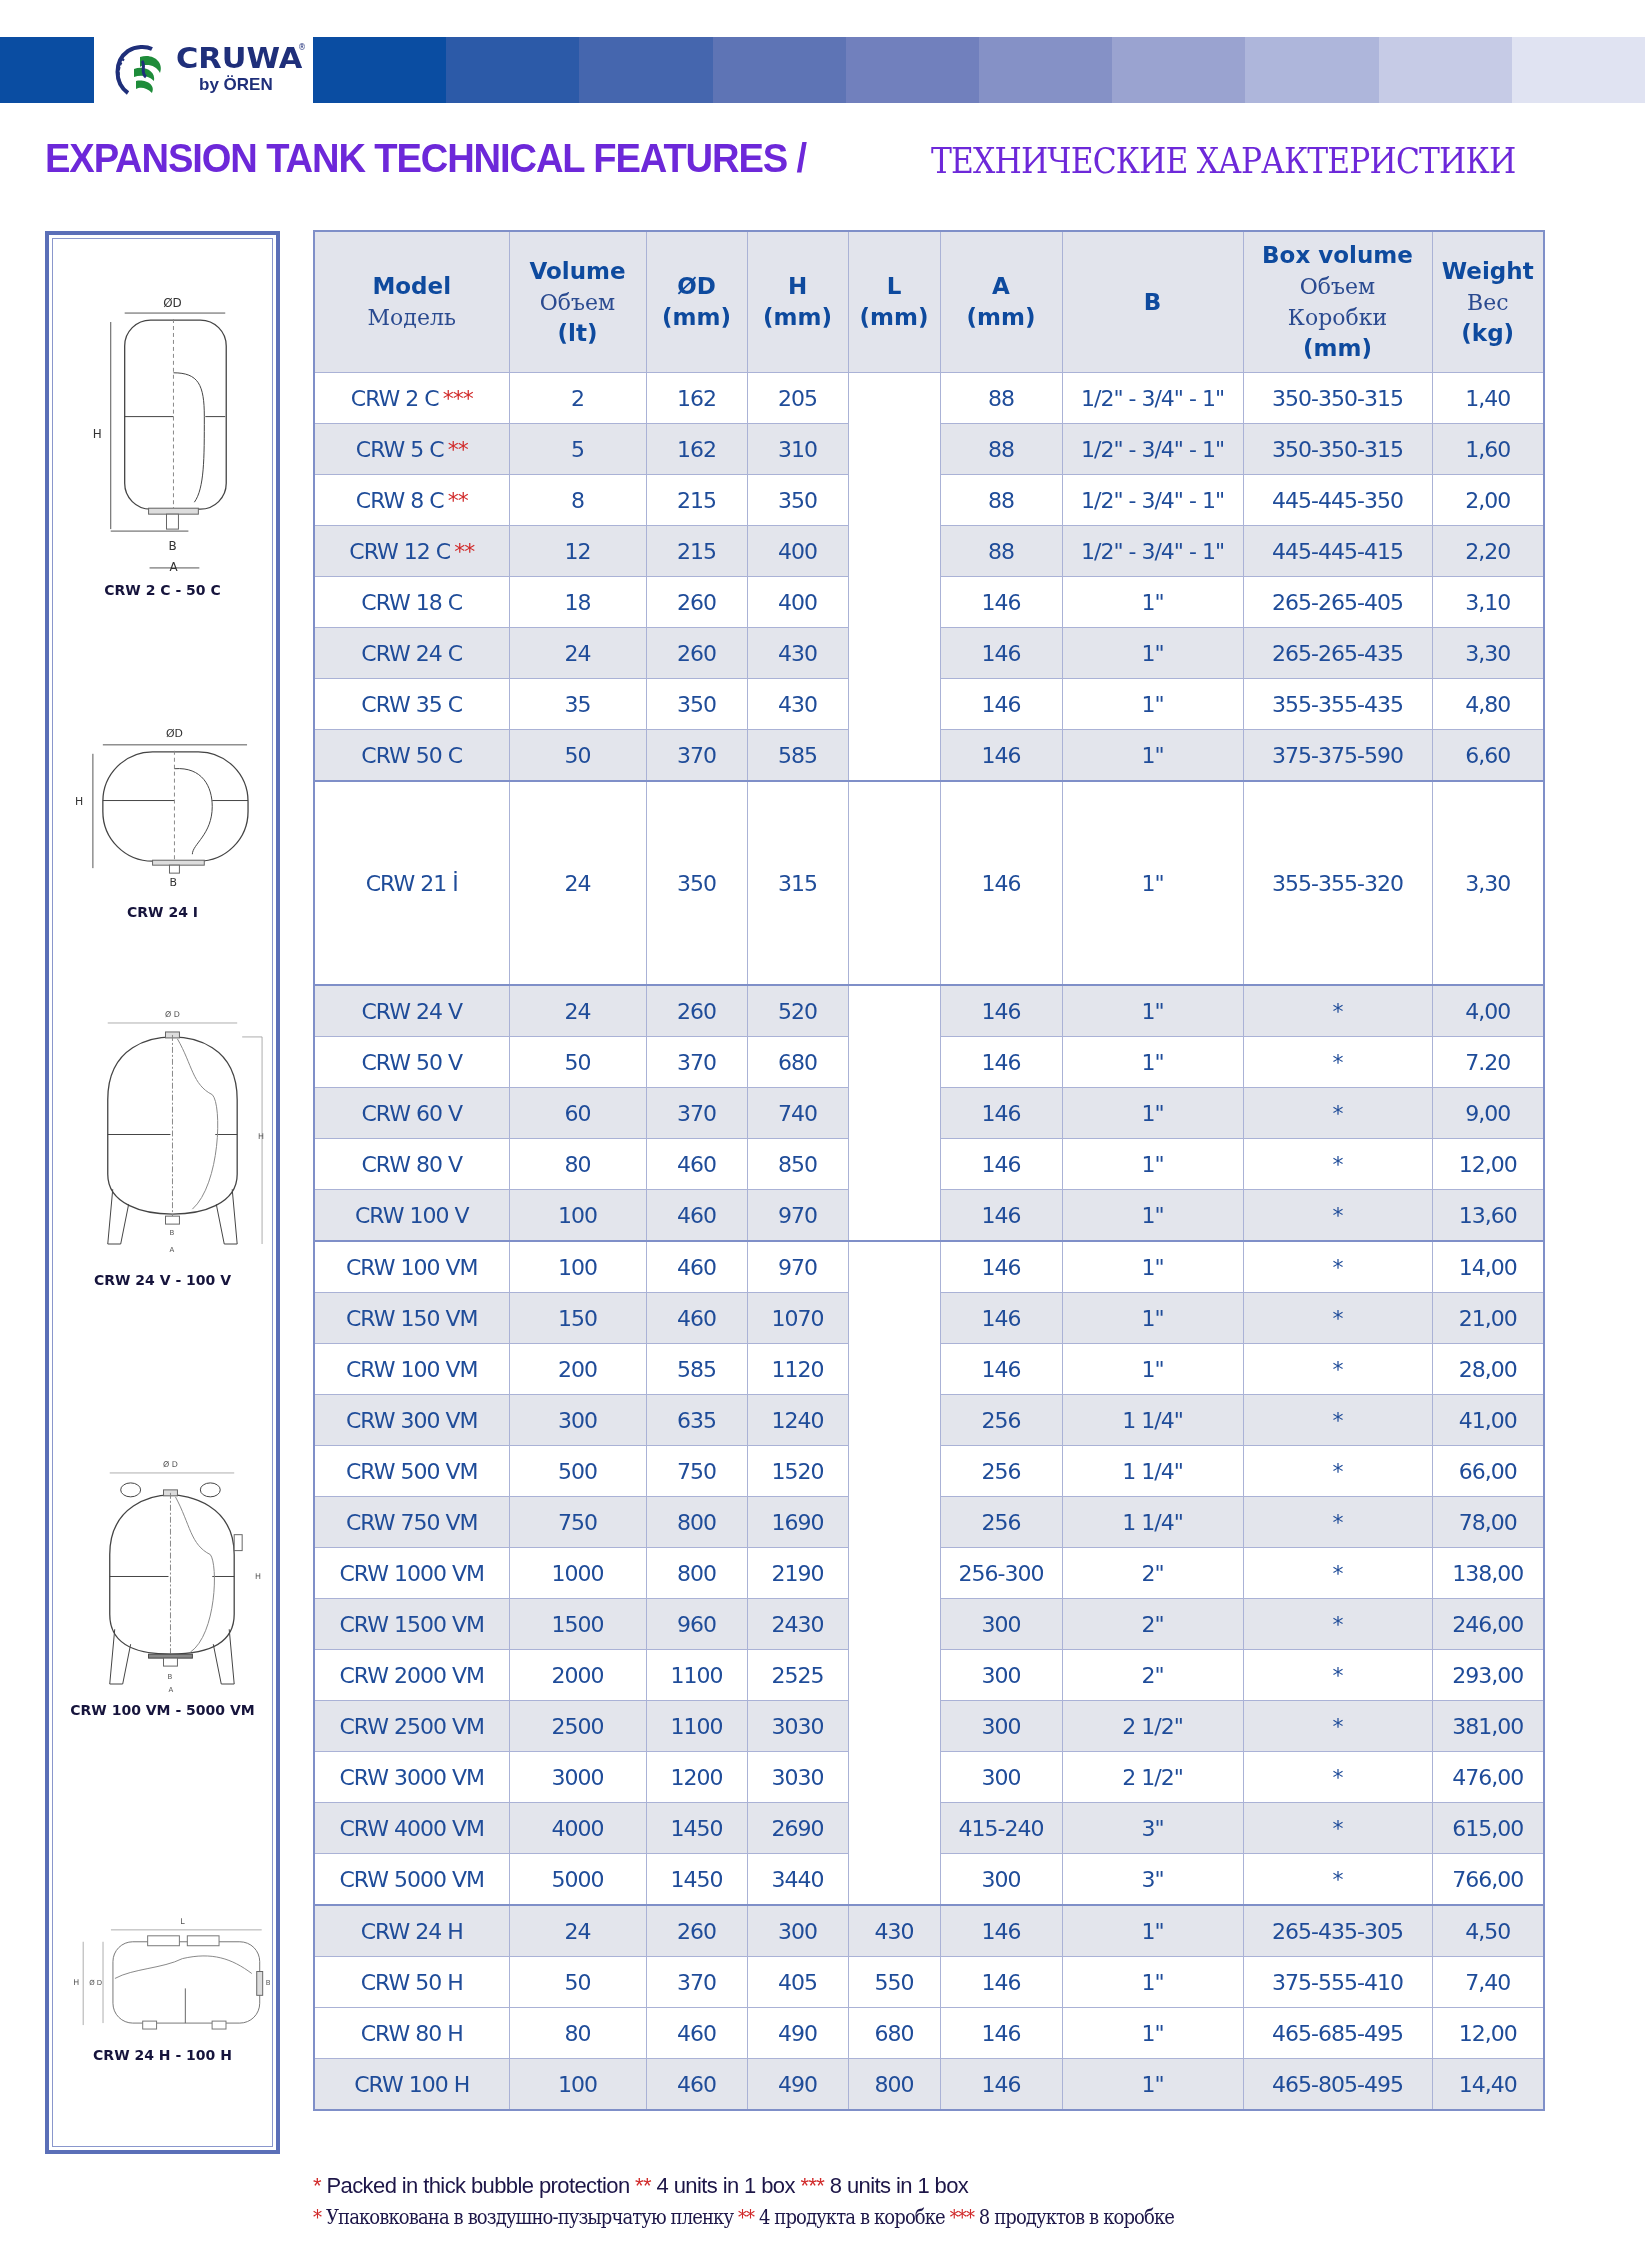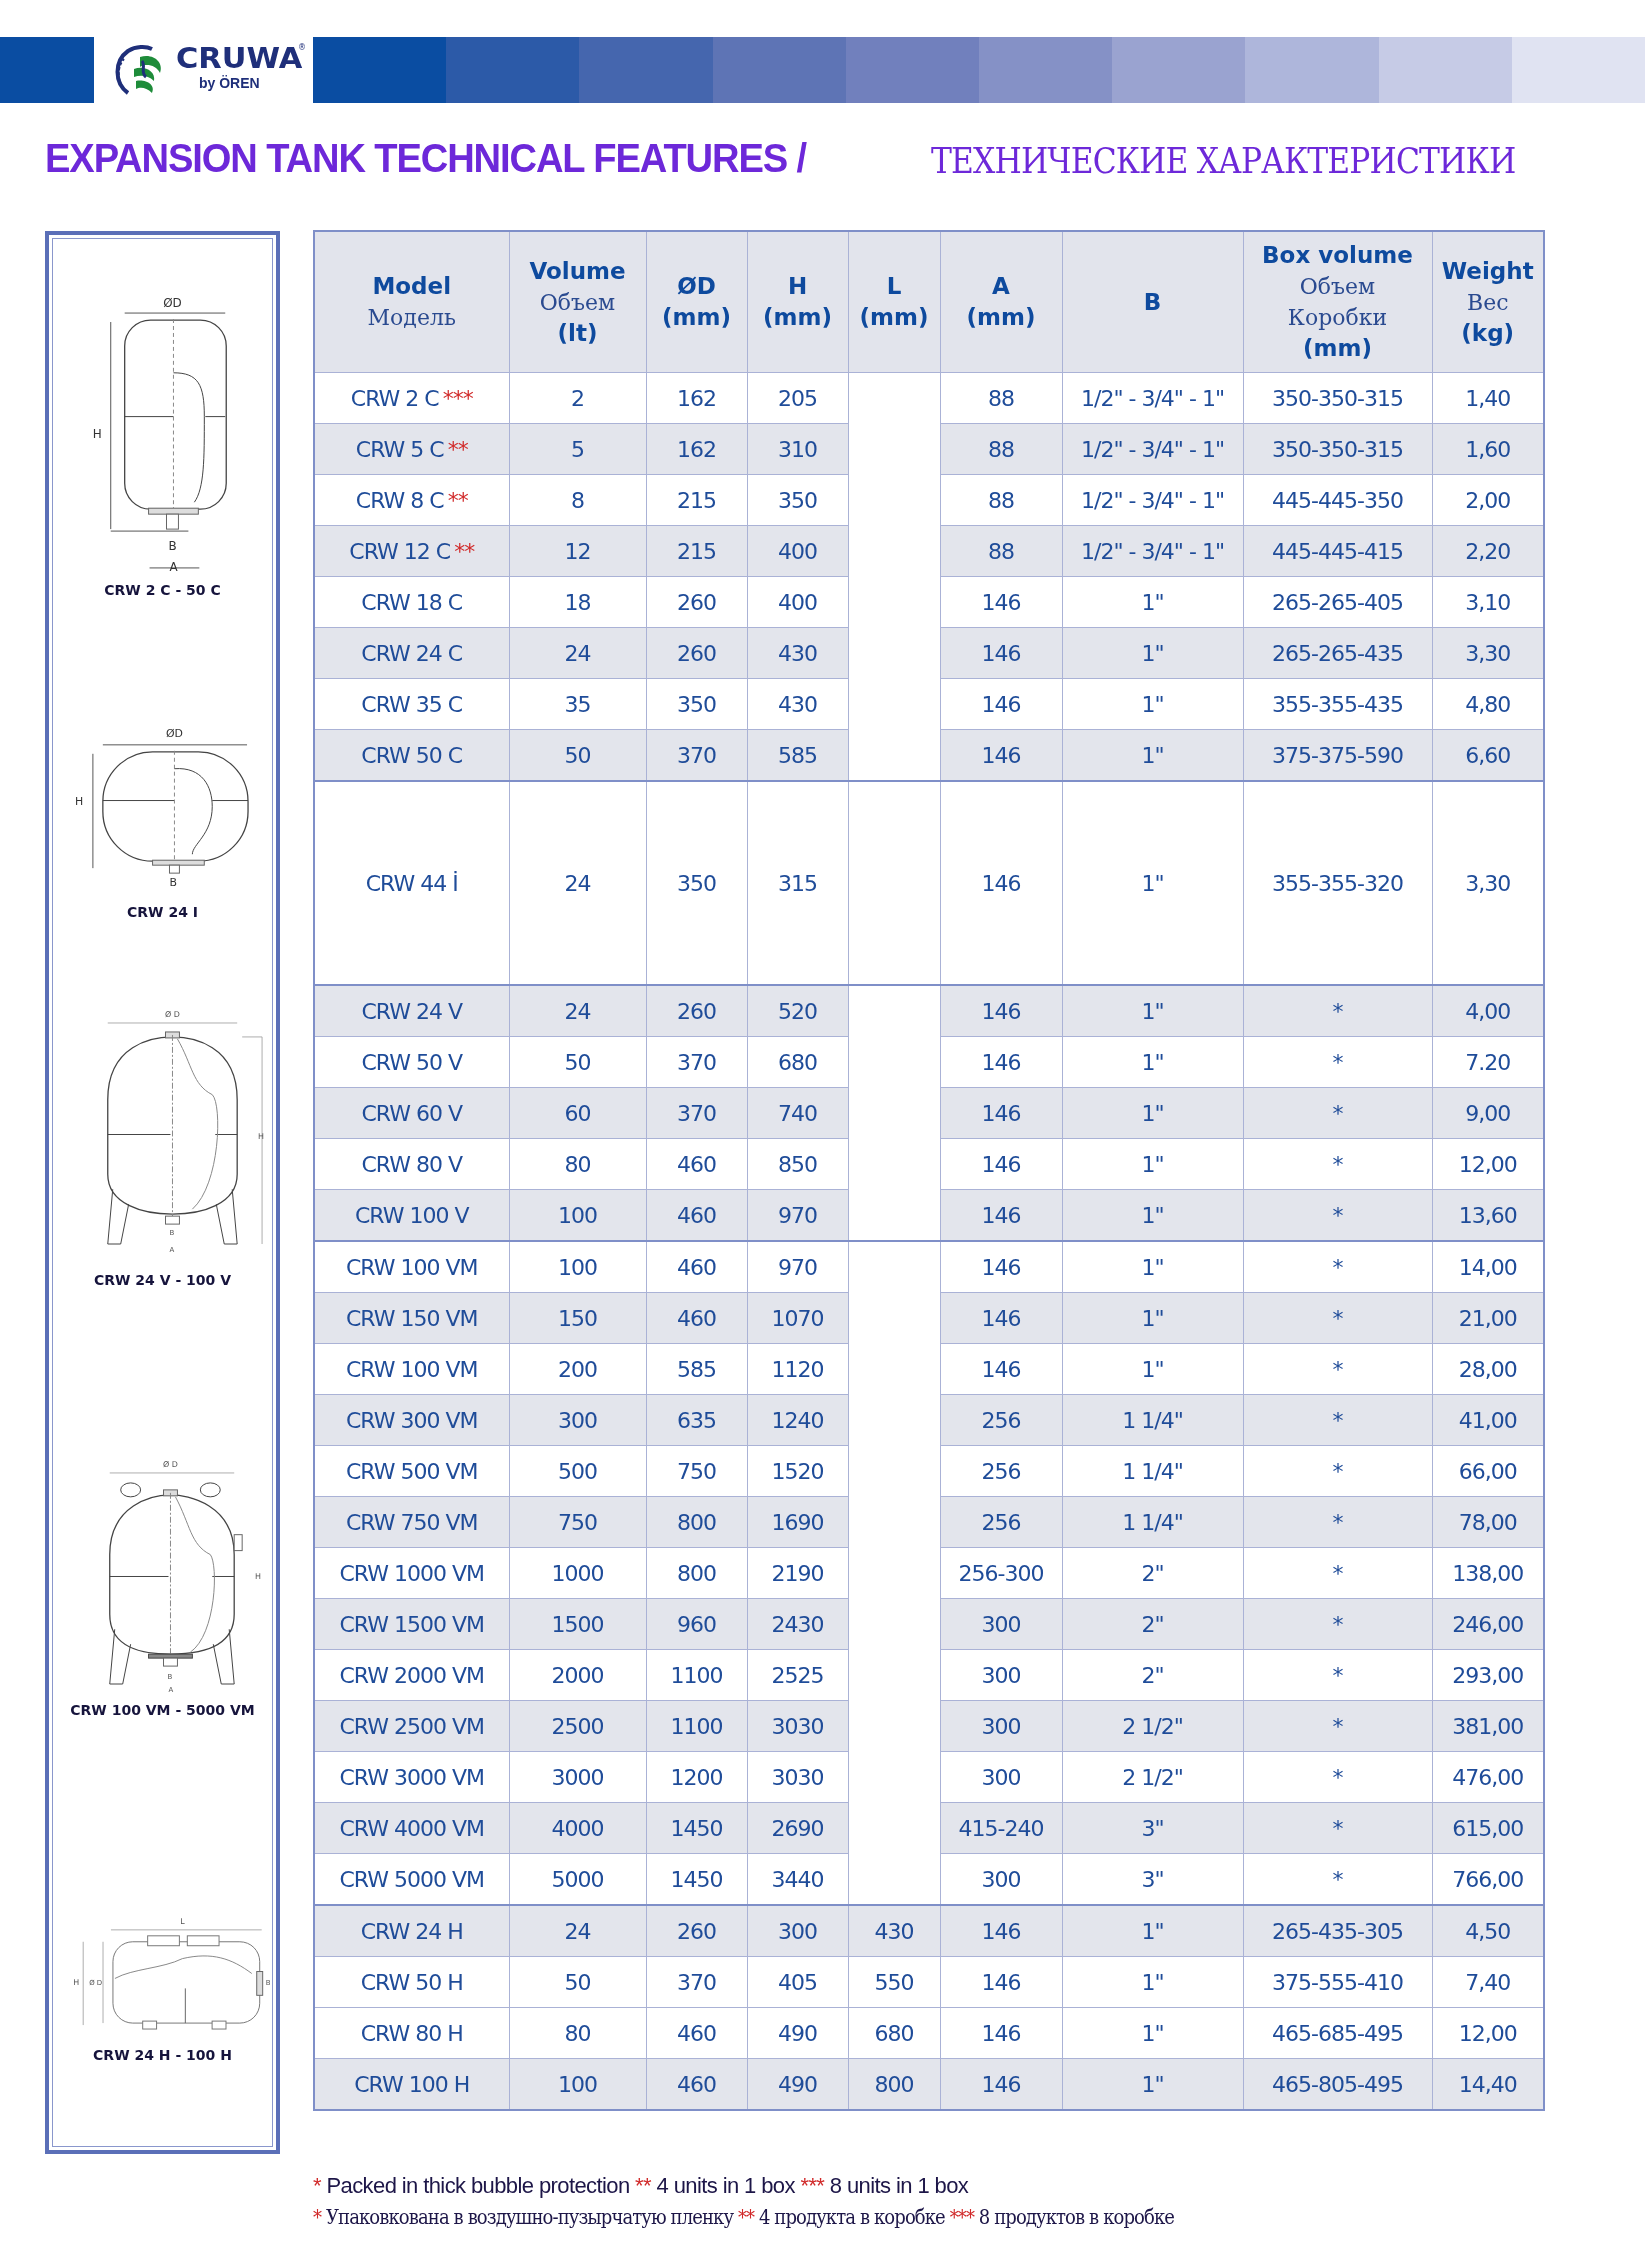--- a/index.html
+++ b/index.html
@@ -5,21 +5,21 @@
   html, body { margin: 0; padding: 0; background: #ffffff; }
   body { width: 1646px; height: 2249px; position: relative; overflow: hidden; font-family: "DejaVu Sans", sans-serif; }
 
   
   .banner { position: absolute; left: 0; top: 37px; width: 1646px; height: 66px; }
   .banner .lead { position: absolute; left: 0; top: 0; width: 94px; height: 66px; background: #0a4da2; }
   .logo { position: absolute; left: 94px; top: 0; width: 220px; height: 66px; background: #fff; text-decoration: underline; }
   .logo svg { position: absolute; left: 16px; top: 6px; }
   .logo .brand { position: absolute; left: 82px; top: 4px; font-family: "DejaVu Sans", sans-serif; font-weight: bold; font-size: 29px; color: #1f2f7a; letter-spacing: 0px; font-style: normal; transform: scaleX(1.05); transform-origin: left; }
   .logo .reg { position: absolute; left: 204px; top: 6px; font-size: 8px; color: #1f2f7a; }
-  .logo .by { position: absolute; left: 105px; top: 38px; font-family: "Liberation Sans", sans-serif; font-weight: bold; font-size: 14px; color: #1f2f7a; }
+  .logo .by { position: absolute; left: 105px; top: 38px; font-family: "Liberation Sans", sans-serif; font-weight: bold; font-size: 17px; color: #1f2f7a; }
   .blocks { position: absolute; left: 313px; top: 0; width: 1332px; height: 66px; display: flex; }
   .blocks .blk { flex: 1; height: 66px; }
 
   
   .title { position: absolute; left: 45px; top: 135px; white-space: nowrap; color: #6d28d9; }
   .title .en { font-family: "Liberation Sans", sans-serif; font-weight: bold; font-size: 41px; letter-spacing: -1.2px; display: inline-block; transform: scaleX(0.93); transform-origin: left; }
   .title .ru { font-family: "DejaVu Serif", serif; font-size: 36px; position: absolute; left: 886px; top: 5px; transform: scaleX(0.87); transform-origin: left; white-space: nowrap; letter-spacing: -1px; }
 
   
   .panel { position: absolute; left: 45px; top: 231px; width: 235px; height: 1923px; box-sizing: border-box; border: 4px solid #5b6fb8; }
@@ -335,21 +335,21 @@
         <td>50</td>
         <td>370</td>
         <td>585</td>
         <td class="lgap"></td>
         <td>146</td>
         <td>1"</td>
         <td>375-375-590</td>
         <td>6,60</td>
       </tr>
       <tr class="tall grp">
-        <td><span>CRW 44 İ</span></td>
+        <td><span>CRW 21 İ</span></td>
         <td>24</td>
         <td>350</td>
         <td>315</td>
         <td class="lgap"></td>
         <td>146</td>
         <td>1"</td>
         <td>355-355-320</td>
         <td>3,30</td>
       </tr>
       <tr class="grp alt">

